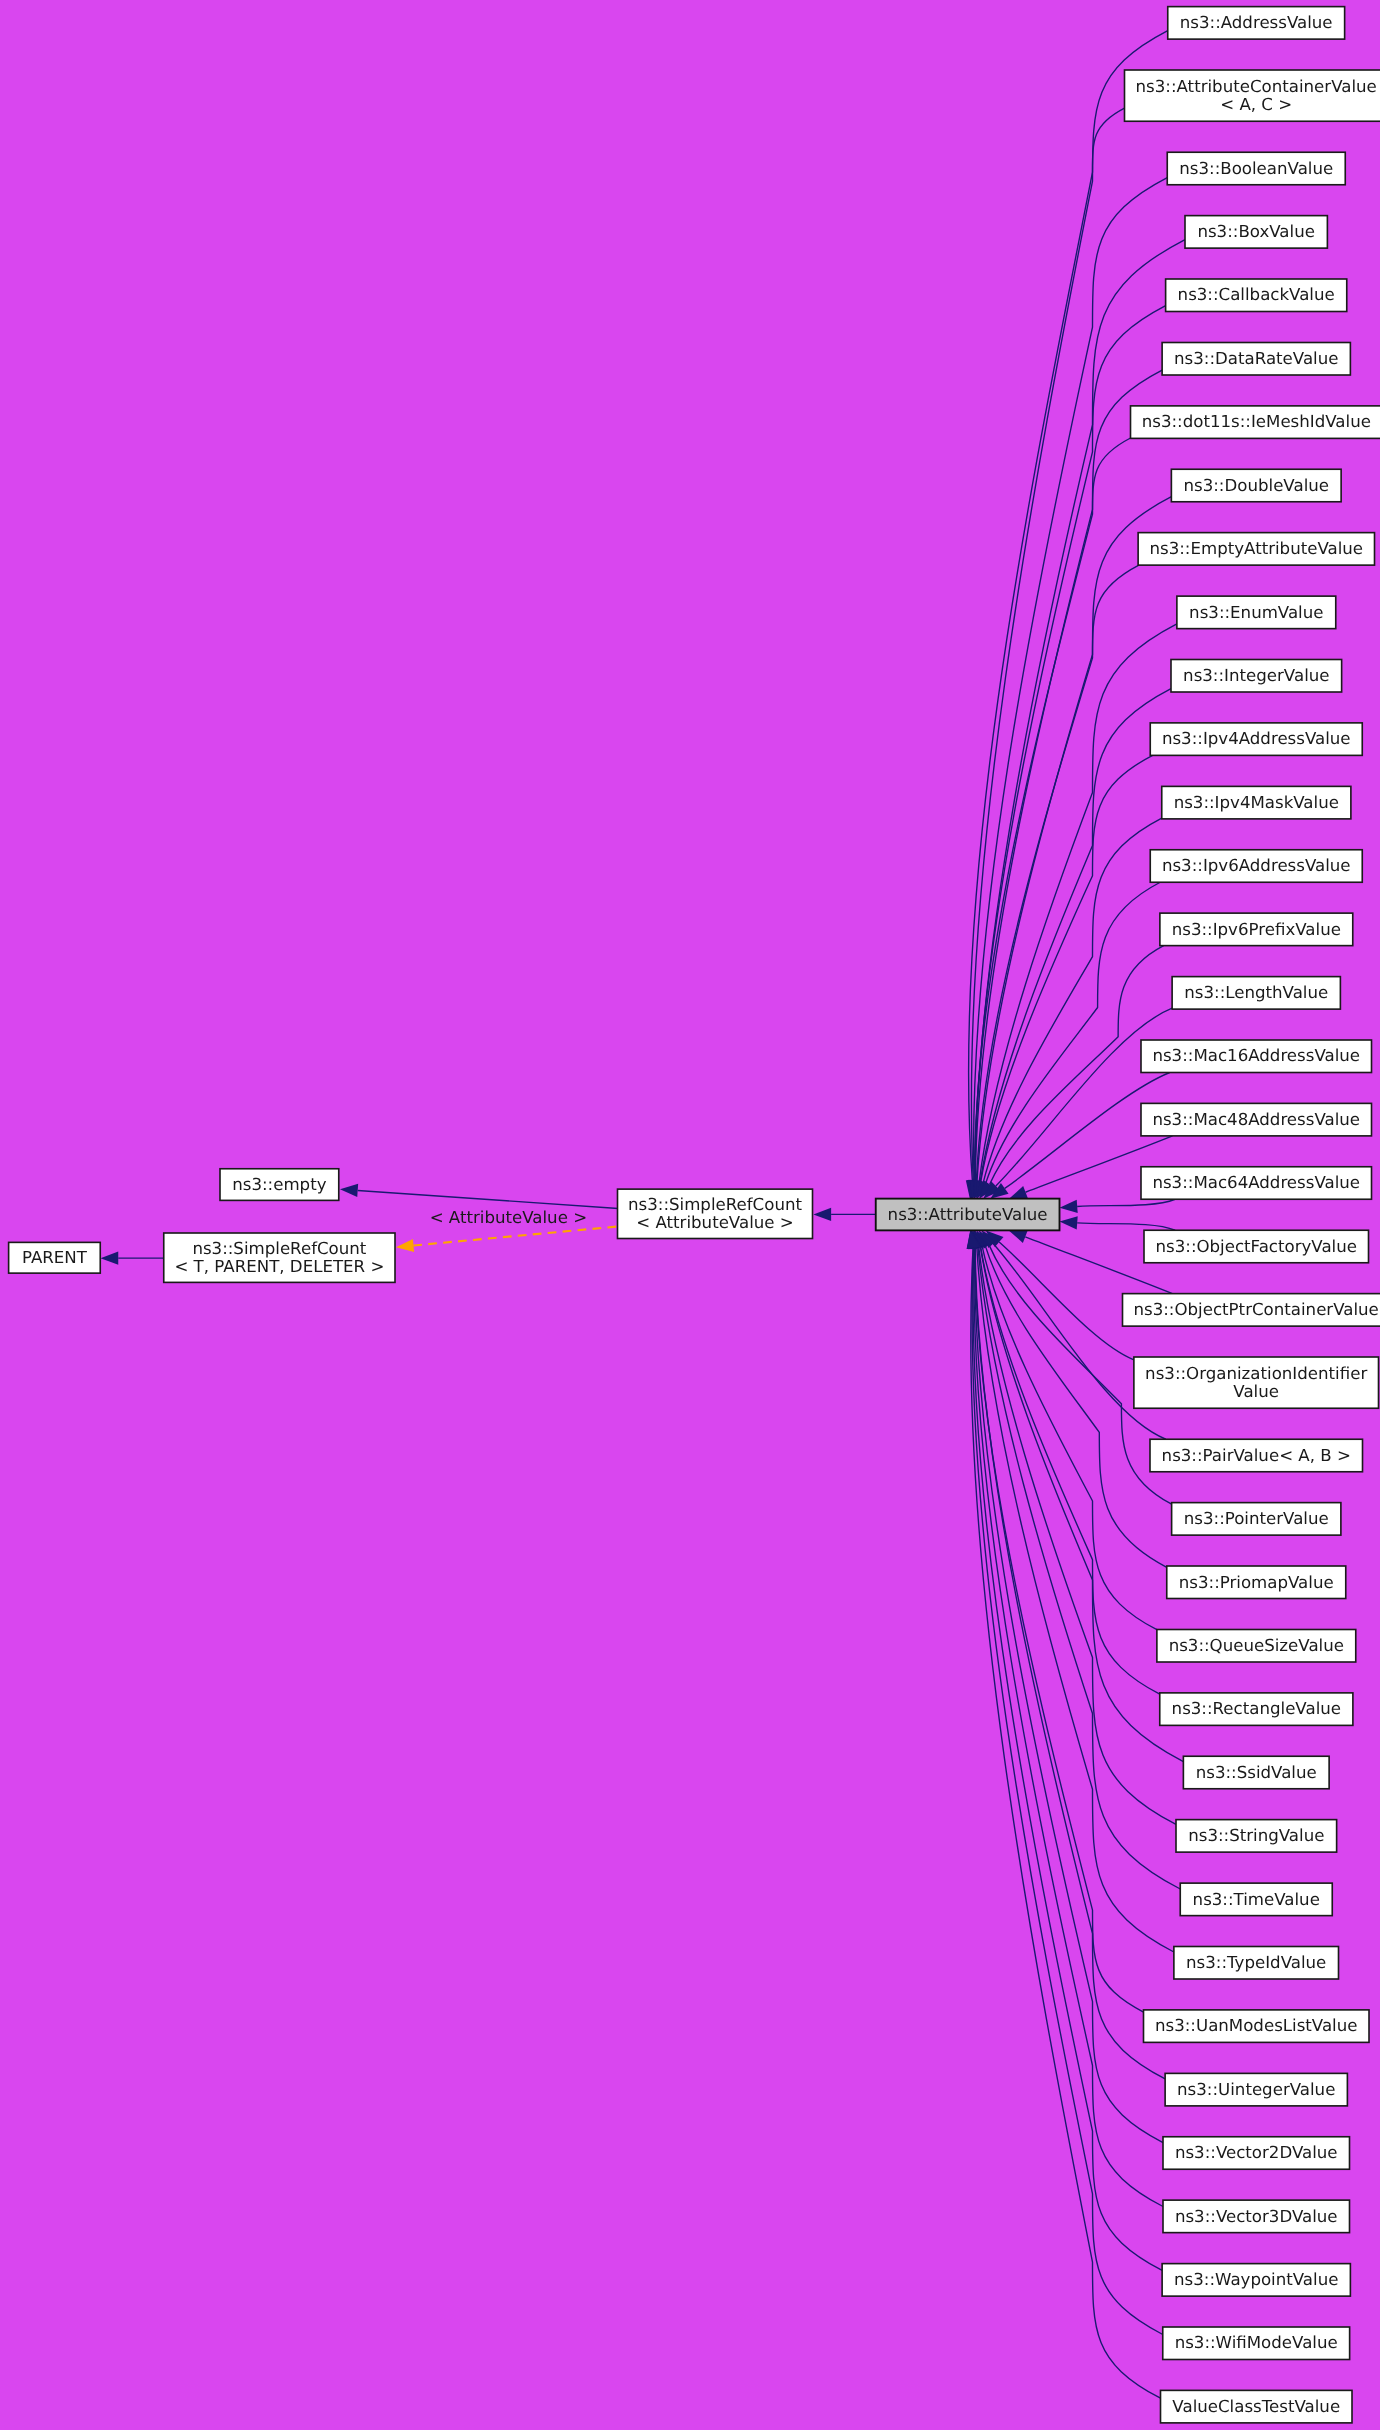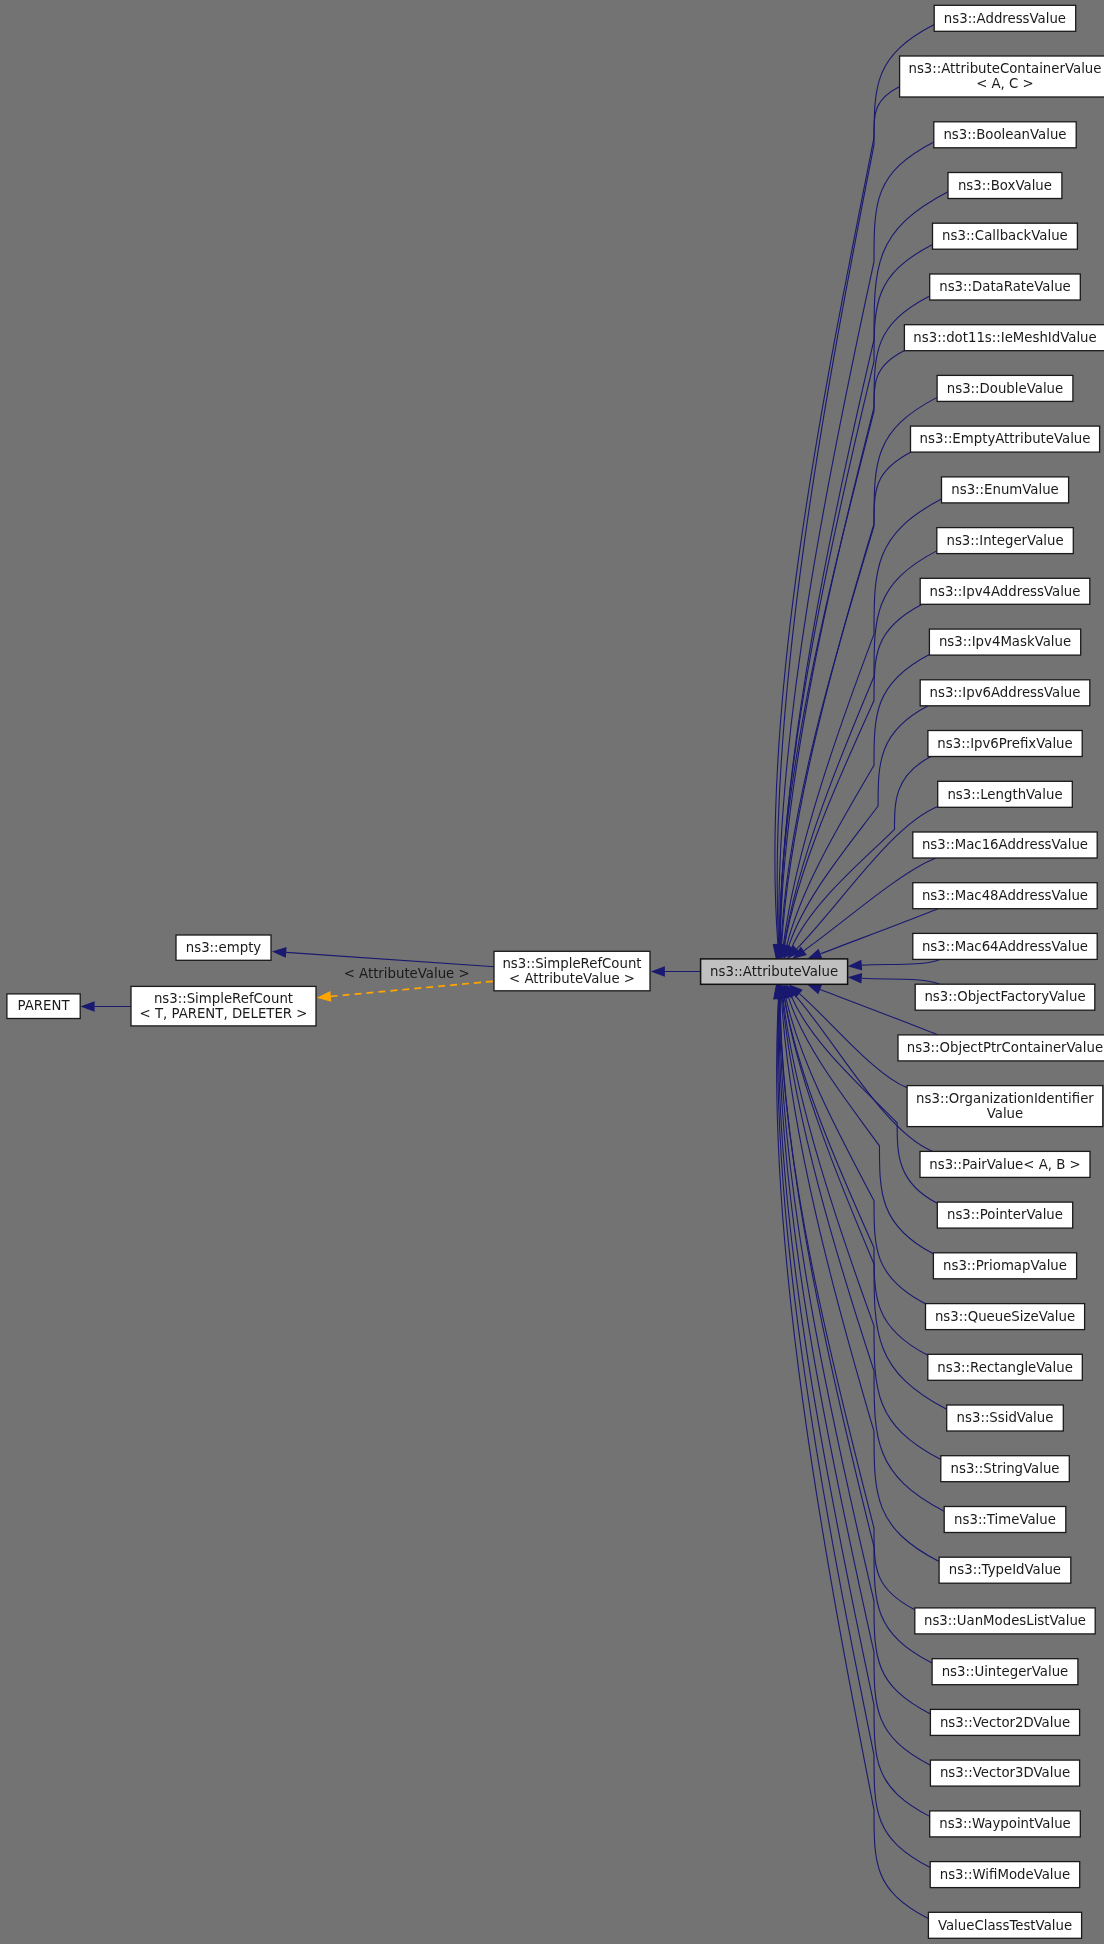--- a/index.html
+++ b/index.html
@@ -1,17 +1,17 @@
 <!DOCTYPE html>
 <html><head>
 <meta charset="utf-8">
 <title>ns3::AttributeValue inheritance diagram</title>
 <style>
   html,body{margin:0;padding:0;background:#ffffff;-webkit-font-smoothing:antialiased;}
-  #canvas{position:relative;width:1104px;height:1944px;background:#737373;overflow:hidden;}
+  #canvas{position:relative;width:1104px;height:1944px;background:#d946ef;overflow:hidden;}
   svg.diagram{position:absolute;left:0;top:0;width:1117px;height:1944px;display:block;
               shape-rendering:geometricPrecision;}
   .nodebox{fill:#ffffff;stroke:#1a1a1a;stroke-width:1.3;}
   .nodebox.focus{fill:#c0c0c0;stroke:#101010;stroke-width:1.5;}
   .nodetext{font-family:"DejaVu Sans",sans-serif;font-size:13.3px;fill:#1a1a1a;text-anchor:middle;}
 
   .edge{fill:none;stroke:#191970;stroke-width:1.1;}
   .edge-usage{fill:none;stroke:#ffa500;stroke-width:1.7;stroke-dasharray:7 5;}
   .ahead{fill:#191970;stroke:none;}
   .ahead-usage{fill:#ffa500;stroke:none;}

